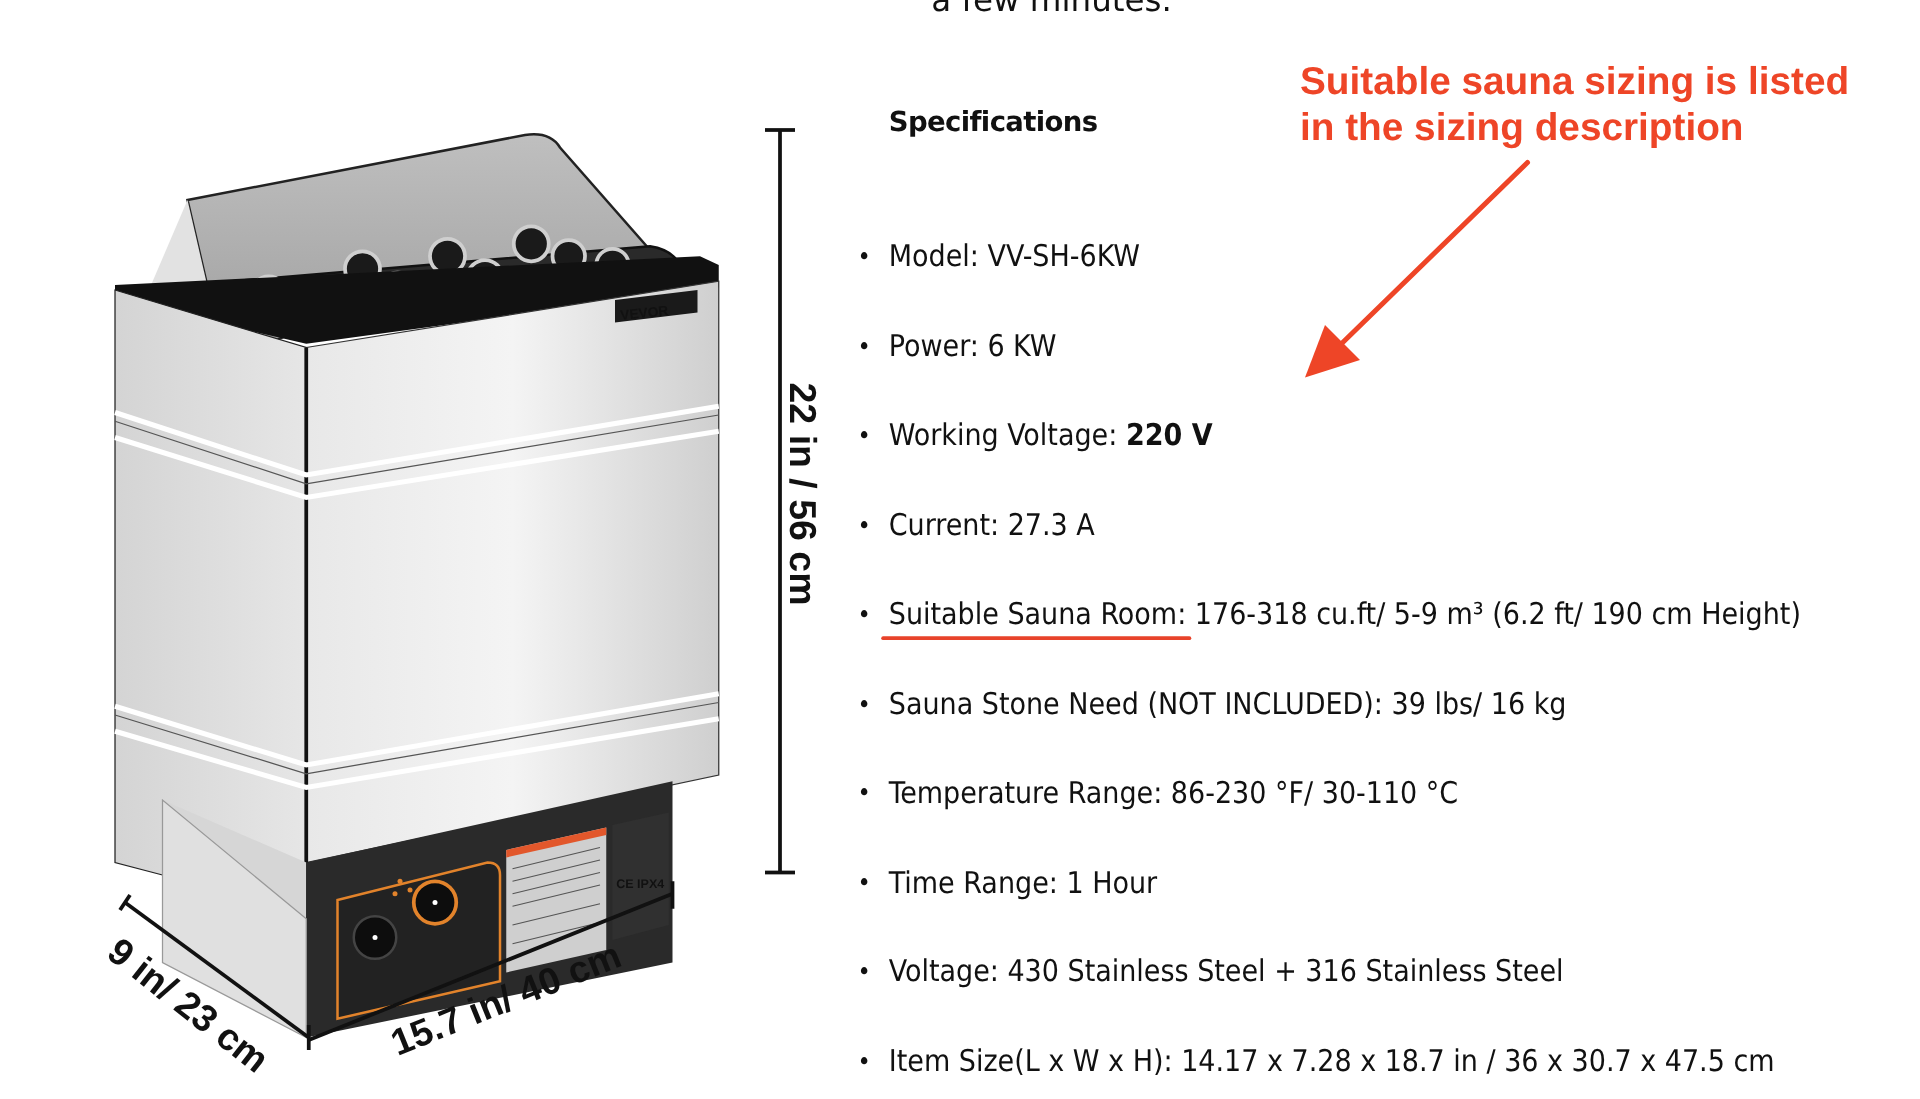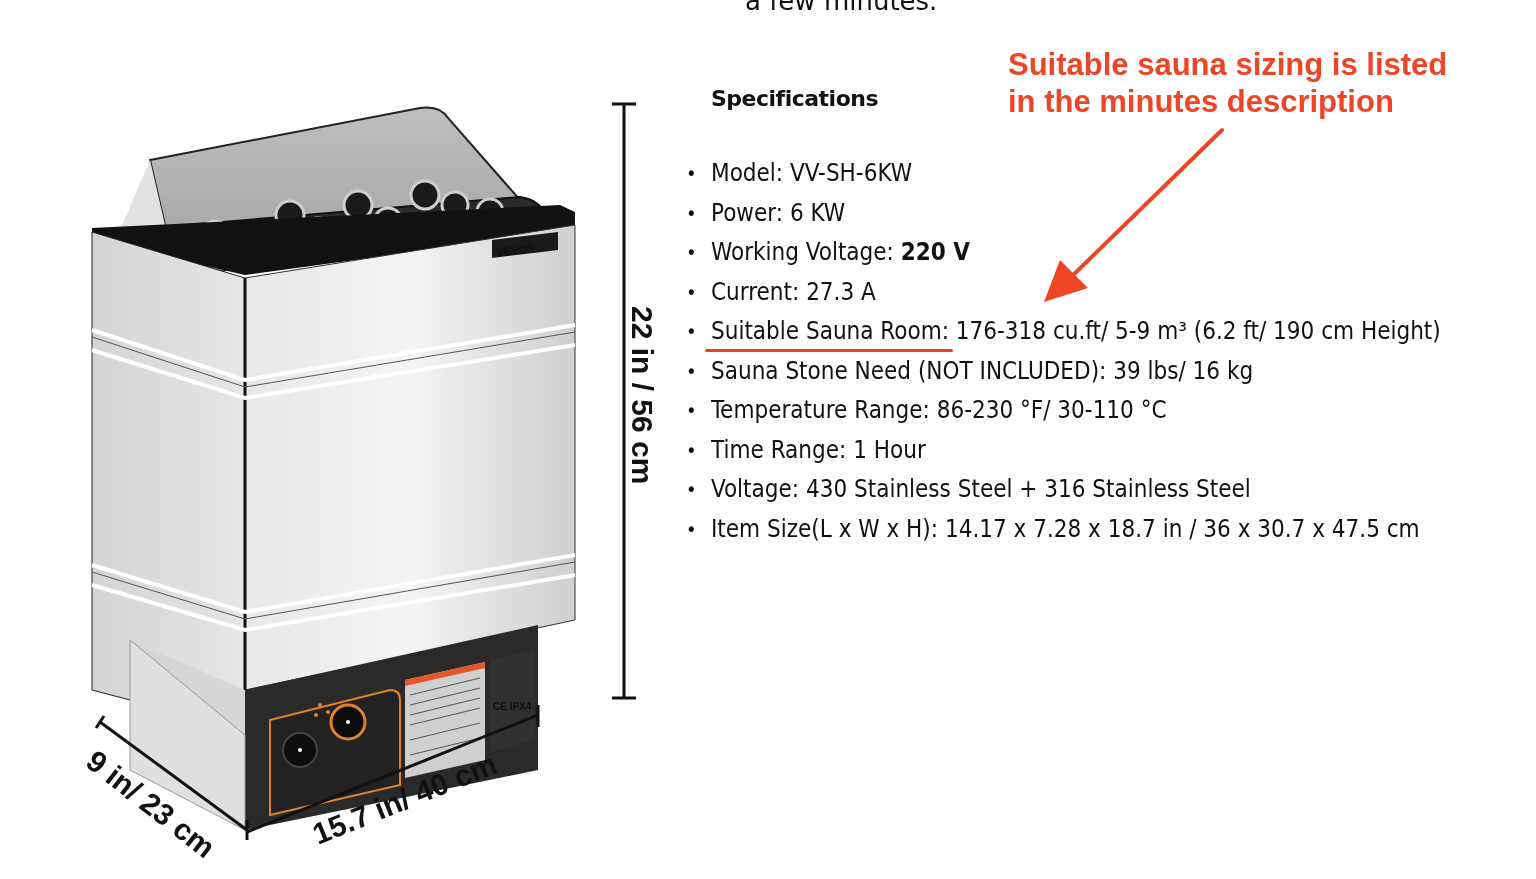--- a/index.html
+++ b/index.html
@@ -6,28 +6,28 @@
   body { width:1536px; height:879px; position:relative; overflow:hidden;
          font-family:"DejaVu Sans", sans-serif; color:#111; }
   .top-cut { position:absolute; left:745px; top:-14px; font-size:26px; color:#111;
              font-family:"DejaVu Sans", sans-serif; white-space:nowrap; }
   .product-figure { position:absolute; left:0; top:0; width:700px; height:879px; }
   .heading { position:absolute; left:711px; top:86px; font-size:22px; font-weight:bold;
              font-family:"DejaVu Sans", sans-serif; letter-spacing:-0.5px; margin:0; }
   .spec-list { position:absolute; left:686px; top:154px; margin:0; padding:0; list-style:none;
                font-family:"DejaVu Sans Condensed","DejaVu Sans", sans-serif; font-size:24px;
                line-height:39.5px; width:840px; }
-  .spec-list li { position:relative; padding-left:25px; white-space:nowrap; }
+  .spec-list li { position:relative; padding-left:25px; white-space:nowrap;margin-top:32px; }
   .spec-list li::before { content:"•"; position:absolute; left:0; top:0; font-size:20px; }
   .spec-list li.wrap { white-space:normal; width:780px; }
   .spec-key.hl { position:relative; }
   .spec-key.hl::after { content:""; position:absolute; left:-6px; right:-4px; bottom:-7px;
                         height:3px; background:#e8432a; border-radius:2px; }
   .spec-val b { font-weight:bold; }
-  .callout { position:absolute; left:1008px; top:46px; color:#ee4527; font-weight:bold;
+  .callout { position:absolute; left:1040px; top:46px; color:#ee4527; font-weight:bold;
              font-family:"Liberation Sans", sans-serif; font-size:31px; line-height:37px; }
   .arrow { position:absolute; left:1030px; top:120px; width:220px; height:190px; }
   .dim-text { font-family:"Liberation Sans", sans-serif; font-weight:bold; fill:#111; }
 </style>
 </head>
 <body>
 
 <div class="top-cut">a few minutes.</div>
 
 <svg class="product-figure" viewBox="0 0 700 879">
@@ -151,18 +151,18 @@
   <li class="wrap"><span class="spec-key hl">Suitable Sauna Room:</span><span class="spec-val"> 176-318 cu.ft/ 5-9 m³ (6.2 ft/ 190 cm Height)</span></li>
   <li><span class="spec-key">Sauna Stone Need (NOT INCLUDED):</span><span class="spec-val"> 39 lbs/ 16 kg</span></li>
   <li><span class="spec-key">Temperature Range:</span><span class="spec-val"> 86-230 °F/ 30-110 °C</span></li>
   <li><span class="spec-key">Time Range:</span><span class="spec-val"> 1 Hour</span></li>
   <li><span class="spec-key">Voltage:</span><span class="spec-val"> 430 Stainless Steel + 316 Stainless Steel</span></li>
   <li><span class="spec-key">Item Size(L x W x H):</span><span class="spec-val"> 14.17 x 7.28 x 18.7 in / 36 x 30.7 x 47.5 cm</span></li>
 </ul>
 
 <div class="callout">
   <div>Suitable sauna sizing is listed</div>
-  <div>in the minutes description</div>
+  <div>in the sizing description</div>
 </div>
 <svg class="arrow" viewBox="0 0 220 190">
   <line x1="192" y1="10" x2="38" y2="160" stroke="#ee4527" stroke-width="4" stroke-linecap="round"></line>
   <polygon points="14,182 30,140 58,168" fill="#ee4527"></polygon>
 </svg>
 
 </body></html>

